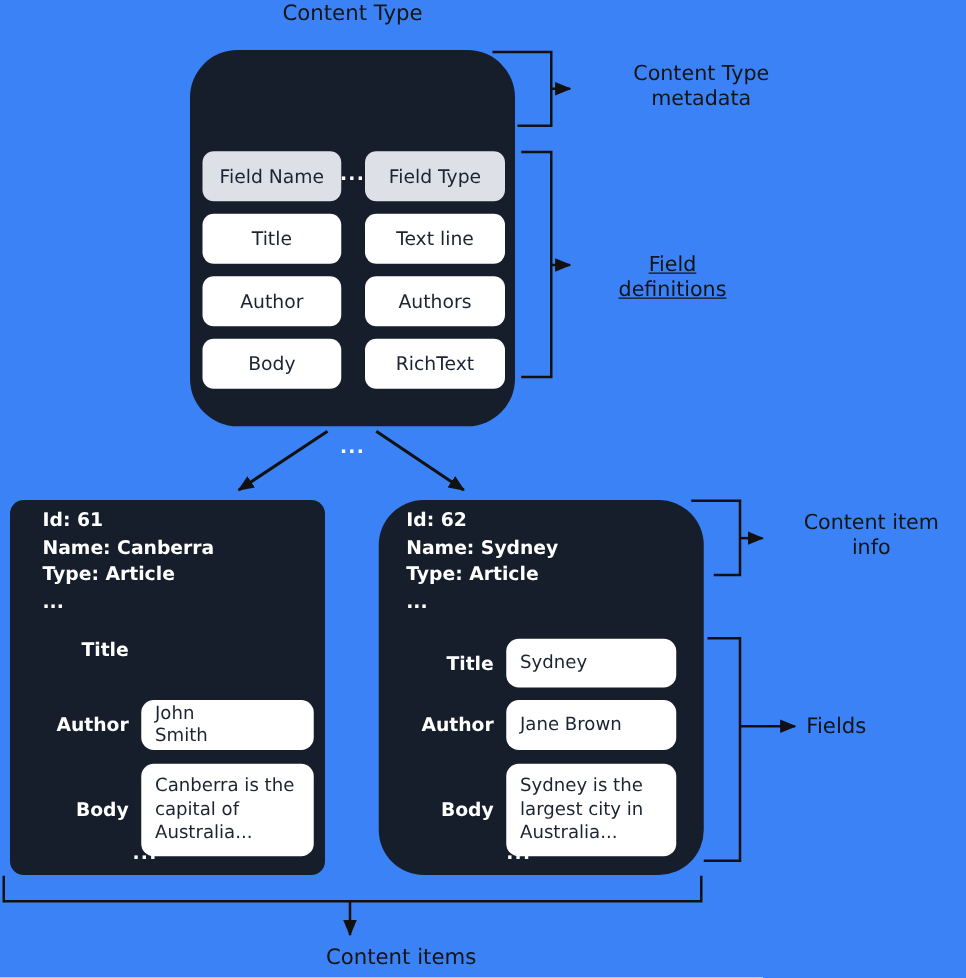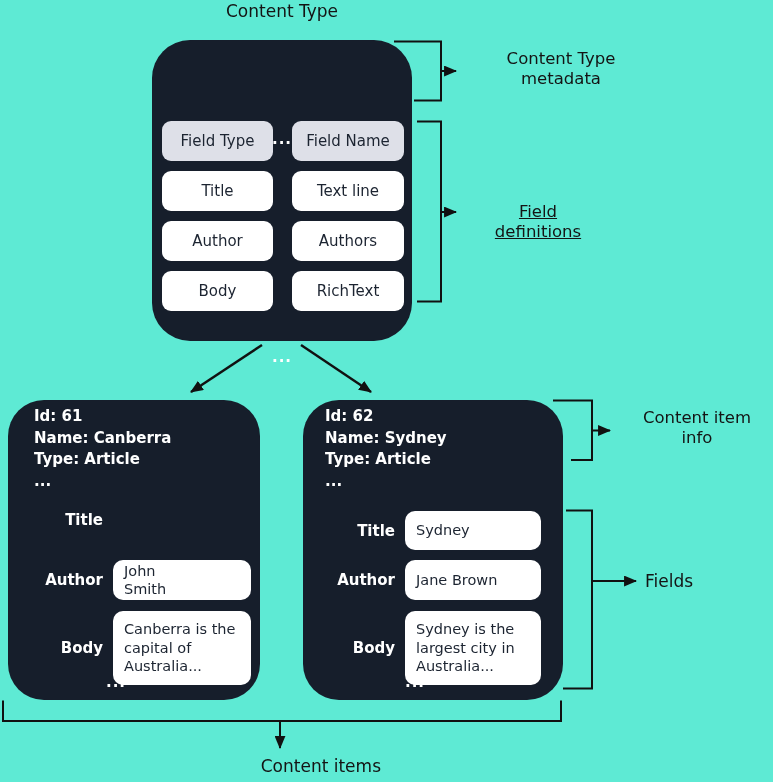--- a/index.html
+++ b/index.html
@@ -1,17 +1,17 @@
 <!DOCTYPE html>
 <html><head>
 <meta charset="utf-8">
 <style>
   html,body{margin:0;padding:0;background:#fff;}
   .canvas{
-    position:relative;width:773px;height:782px;background:#5eead4;overflow:hidden;
+    position:relative;width:773px;height:782px;background:#3b82f6;overflow:hidden;
     font-family:"DejaVu Sans","Liberation Sans",sans-serif;color:#1a1f29;
   }
   .abs{position:absolute;}
   .pre{white-space:pre-line;}
 
   
   .page-title{left:152px;top:1px;width:260px;font-size:17px;text-align:center;color:#141414;}
   .ann{font-size:16.5px;line-height:20px;color:#141414;}
   .ann-metadata{left:461px;top:49px;width:200px;text-align:center;}
   .ann-fielddefs{left:438px;top:202px;width:200px;text-align:center;text-decoration:underline;}
@@ -23,21 +23,21 @@
   .ct-box{left:152px;top:40px;width:260px;height:301px;background:#161e2b;border-radius:38px;color:#fff;}
   .ct-meta{position:absolute;left:0;right:0;top:13px;text-align:center;font-weight:bold;font-size:15.5px;line-height:20px;}
   .ct-dots{position:absolute;left:0;right:0;top:90px;text-align:center;font-weight:bold;font-size:15px;letter-spacing:1px;}
   .ct-dots-bottom{position:absolute;left:0;right:0;top:308px;text-align:center;font-weight:bold;font-size:15px;letter-spacing:1px;}
   .ct-grid{position:absolute;left:10px;top:81px;display:grid;grid-template-columns:111px 112px;column-gap:19px;row-gap:10px;}
   .fcell{height:40px;border-radius:9px;background:#ffffff;color:#1c2431;display:flex;align-items:center;justify-content:center;font-size:15px;}
   .fcell.hdr{background:#dee0e8;}
 
   
   .item-box{top:400px;height:300px;background:#161e2b;border-radius:36px;color:#fff;}
-  .item-left{left:8px;width:252px;}
+  .item-left{left:8px;width:252px;border-radius:11px;}
   .item-right{left:303px;width:260px;}
   .item-info{position:absolute;top:6px;font-weight:bold;font-size:15px;line-height:21.5px;white-space:pre-line;}
   .item-left .item-info{left:26px;}
   .item-right .item-info{left:22px;}
   .item-row{position:absolute;display:flex;align-items:center;gap:10px;}
   .item-left .item-row{left:20px;width:225px;}
   .item-right .item-row{left:22px;width:230px;}
   .row-title{top:111px;}
   .row-author{top:160px;}
   .row-body{top:211px;}
@@ -67,22 +67,22 @@
   <div class="abs ann ann-fielddefs pre">Field
 definitions</div>
   <div class="abs ann ann-iteminfo pre">Content item
 info</div>
   <div class="abs ann ann-fields">Fields</div>
   <div class="abs bottom-label">Content items</div>
 
   <div class="abs ct-box">
     <div class="ct-dots">...</div>
     <div class="ct-grid">
+      <div class="fcell hdr">Field Name</div>
       <div class="fcell hdr">Field Type</div>
-      <div class="fcell hdr">Field Name</div>
       <div class="fcell">Title</div>
       <div class="fcell">Text line</div>
       <div class="fcell">Author</div>
       <div class="fcell">Authors</div>
       <div class="fcell">Body</div>
       <div class="fcell">RichText</div>
     </div>
     <div class="ct-dots-bottom">...</div>
   </div>
 

